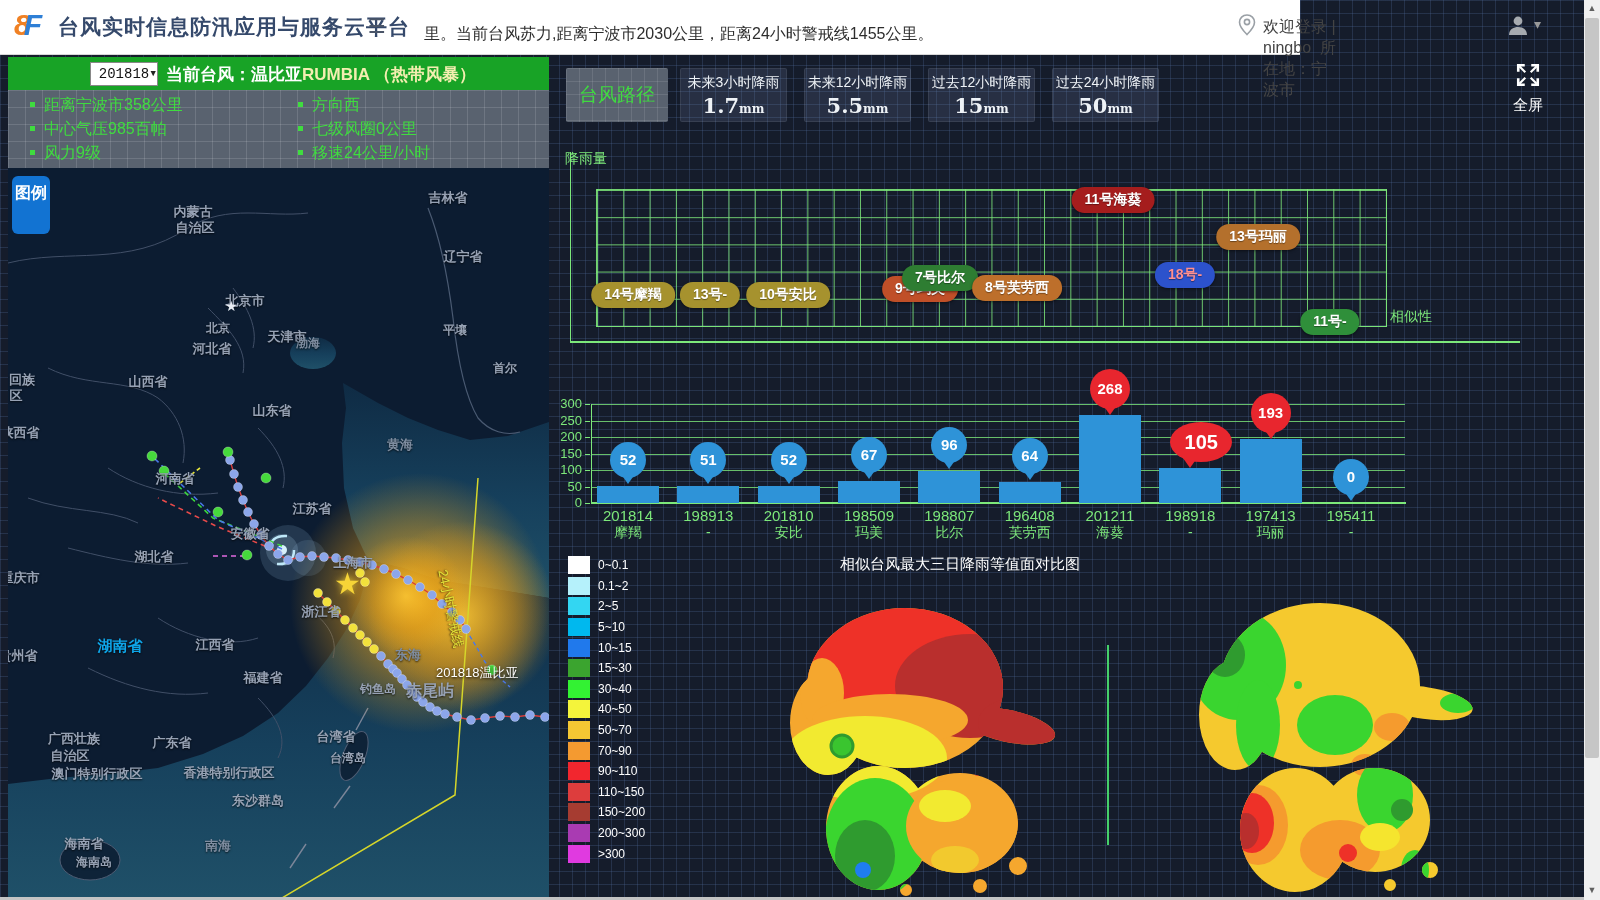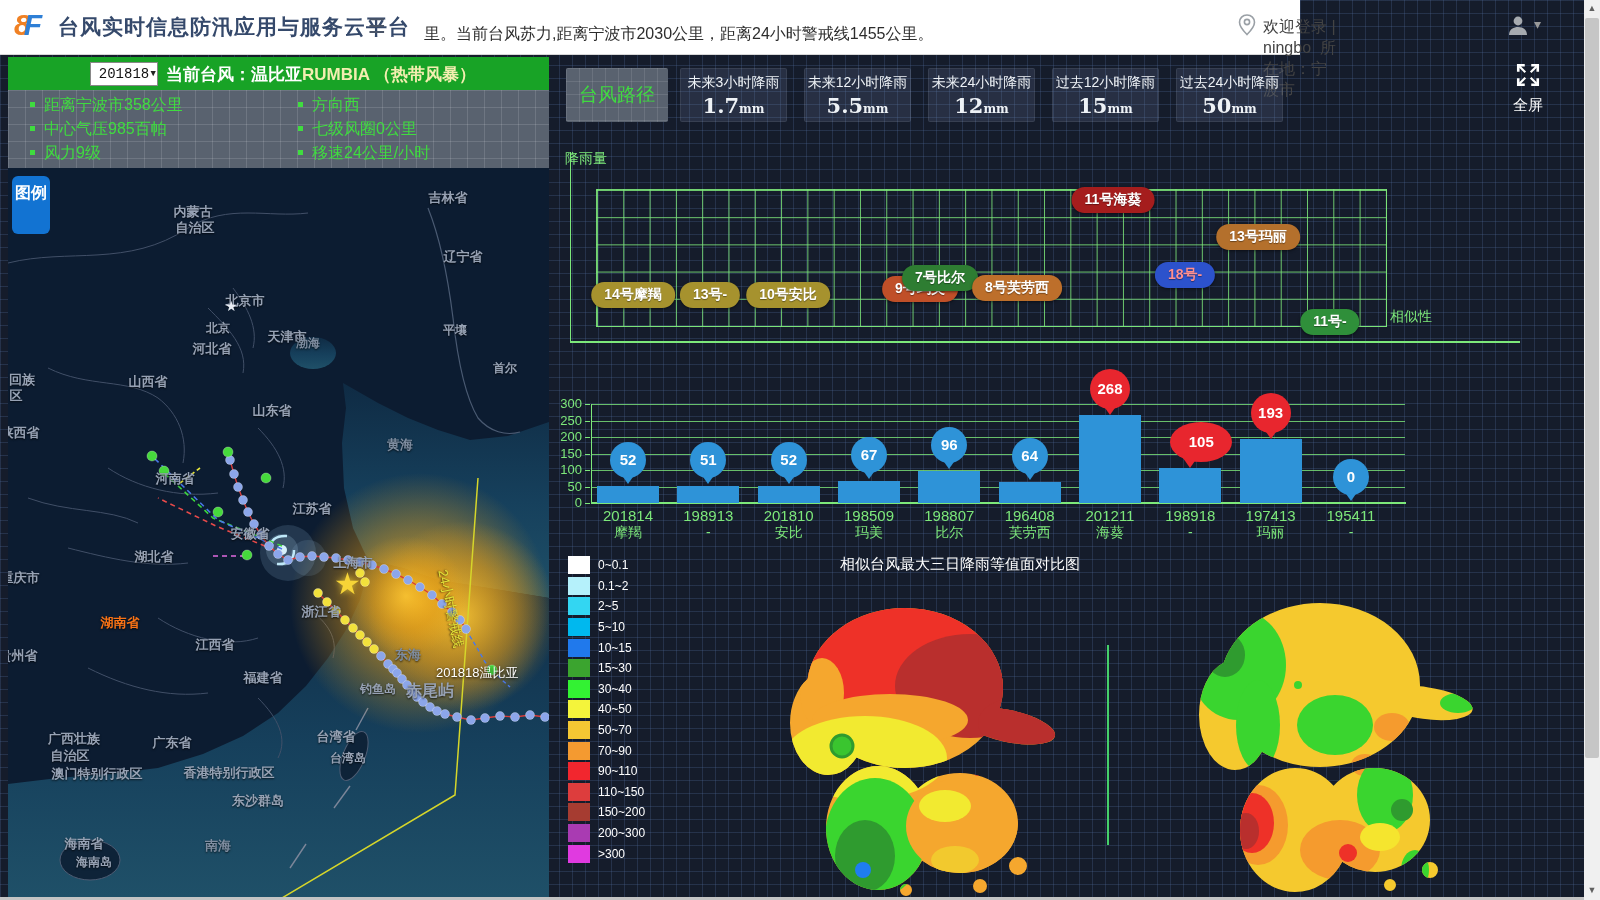--- a/index.html
+++ b/index.html
@@ -282,21 +282,21 @@
         <div class="maplbl" style="left: 264px; top: 243px; font-size: 13px; color: rgb(151, 162, 180);">山东省</div>
         <div class="maplbl" style="left: 392px; top: 277px; font-size: 13px; color: rgb(127, 141, 160);">黄海</div>
         <div class="maplbl" style="left: 12px; top: 265px; font-size: 13px; color: rgb(151, 162, 180);">陕西省</div>
         <div class="maplbl" style="left: 167px; top: 311px; font-size: 13px; color: rgb(151, 162, 180);">河南省</div>
         <div class="maplbl" style="left: 304px; top: 341px; font-size: 13px; color: rgb(151, 162, 180);">江苏省</div>
         <div class="maplbl" style="left: 242px; top: 366px; font-size: 13px; color: rgb(151, 162, 180);">安徽省</div>
         <div class="maplbl" style="left: 345px; top: 395px; font-size: 13px; color: rgb(151, 162, 180);">上海市</div>
         <div class="maplbl" style="left: 146px; top: 389px; font-size: 13px; color: rgb(151, 162, 180);">湖北省</div>
         <div class="maplbl" style="left: 12px; top: 410px; font-size: 13px; color: rgb(151, 162, 180);">重庆市</div>
         <div class="maplbl" style="left: 313px; top: 444px; font-size: 13px; color: rgb(151, 162, 180);">浙江省</div>
-        <div class="maplbl" style="left: 112px; top: 455px; font-size: 13px; color: #f97316;">湖南省</div>
+        <div class="maplbl" style="left: 112px; top: 478px; font-size: 15px; color: #0ea5e9;">湖南省</div>
         <div class="maplbl" style="left: 207px; top: 477px; font-size: 13px; color: rgb(151, 162, 180);">江西省</div>
         <div class="maplbl" style="left: 10px; top: 488px; font-size: 13px; color: rgb(151, 162, 180);">贵州省</div>
         <div class="maplbl" style="left: 255px; top: 510px; font-size: 13px; color: rgb(151, 162, 180);">福建省</div>
         <div class="maplbl" style="left: 400px; top: 487px; font-size: 13px; color: rgb(127, 141, 160);">东海</div>
         <div class="maplbl" style="left: 370px; top: 521px; font-size: 12px; color: rgb(151, 162, 180);">钓鱼岛</div>
         <div class="maplbl" style="left: 422px; top: 523px; font-size: 16px; color: rgb(151, 162, 180);">赤尾屿</div>
         <div class="maplbl" style="left: 328px; top: 569px; font-size: 13px; color: rgb(151, 162, 180);">台湾省</div>
         <div class="maplbl" style="left: 340px; top: 590px; font-size: 12px; color: rgb(151, 162, 180);">台湾岛</div>
         <div class="maplbl" style="left: 66px; top: 571px; font-size: 13px; color: rgb(151, 162, 180);">广西壮族</div>
         <div class="maplbl" style="left: 62px; top: 588px; font-size: 13px; color: rgb(151, 162, 180);">自治区</div>
@@ -317,24 +317,20 @@
 
   <div id="path-btn">台风路径</div>
   <div id="cards-row">
       <div class="rain-card">
         <div class="lb">未来3小时降雨</div>
         <div class="vl">1.7<span class="un">mm</span></div>
       </div>
       <div class="rain-card">
         <div class="lb">未来12小时降雨</div>
         <div class="vl">5.5<span class="un">mm</span></div>
-      </div>
-      <div class="rain-card">
-        <div class="lb">未来24小时降雨</div>
-        <div class="vl">12<span class="un">mm</span></div>
       </div>
       <div class="rain-card">
         <div class="lb">过去12小时降雨</div>
         <div class="vl">15<span class="un">mm</span></div>
       </div>
       <div class="rain-card">
         <div class="lb">过去24小时降雨</div>
         <div class="vl">50<span class="un">mm</span></div>
       </div>
     </div>
@@ -569,21 +565,21 @@
       <div class="nm">芙劳西</div>
     </div>
     <div class="bar" style="position: absolute; left: 1079px; top: 414.6px; width: 62px; height: 88.4px; background: rgb(46, 147, 216);"></div>
     <div class="balloon" style="position: absolute; left: 1090px; top: 368.6px; width: 40px; height: 40px; background: rgb(232, 38, 46); line-height: 40px; font-size: 15px;">268</div>
     <div class="balloon-tail" style="position: absolute; left: 1103px; top: 404.6px; border-top: 10px solid rgb(232, 38, 46);"></div>
     <div class="xlabel" style="position: absolute; left: 1065px; top: 507px;">
       <div>201211</div>
       <div class="nm">海葵</div>
     </div>
     <div class="bar" style="position: absolute; left: 1159.3px; top: 468.4px; width: 62px; height: 34.6px; background: rgb(46, 147, 216);"></div>
-    <div class="balloon" style="position: absolute; left: 1170.3px; top: 422.4px; width: 62px; height: 40px; background: rgb(232, 38, 46); line-height: 40px; font-size: 15px;">105</div>
+    <div class="balloon" style="position: absolute; left: 1170.3px; top: 422.4px; width: 62px; height: 40px; background: rgb(232, 38, 46); line-height: 40px; font-size: 20px;">105</div>
     <div class="balloon-tail" style="position: absolute; left: 1183.3px; top: 458.4px; border-top: 10px solid rgb(232, 38, 46);"></div>
     <div class="xlabel" style="position: absolute; left: 1145.3px; top: 507px;">
       <div>198918</div>
       <div class="nm">-</div>
     </div>
     <div class="bar" style="position: absolute; left: 1239.6px; top: 439.3px; width: 62px; height: 63.7px; background: rgb(46, 147, 216);"></div>
     <div class="balloon" style="position: absolute; left: 1250.6px; top: 393.3px; width: 40px; height: 40px; background: rgb(232, 38, 46); line-height: 40px; font-size: 15px;">193</div>
     <div class="balloon-tail" style="position: absolute; left: 1263.6px; top: 429.3px; border-top: 10px solid rgb(232, 38, 46);"></div>
     <div class="xlabel" style="position: absolute; left: 1225.6px; top: 507px;">
       <div>197413</div>

